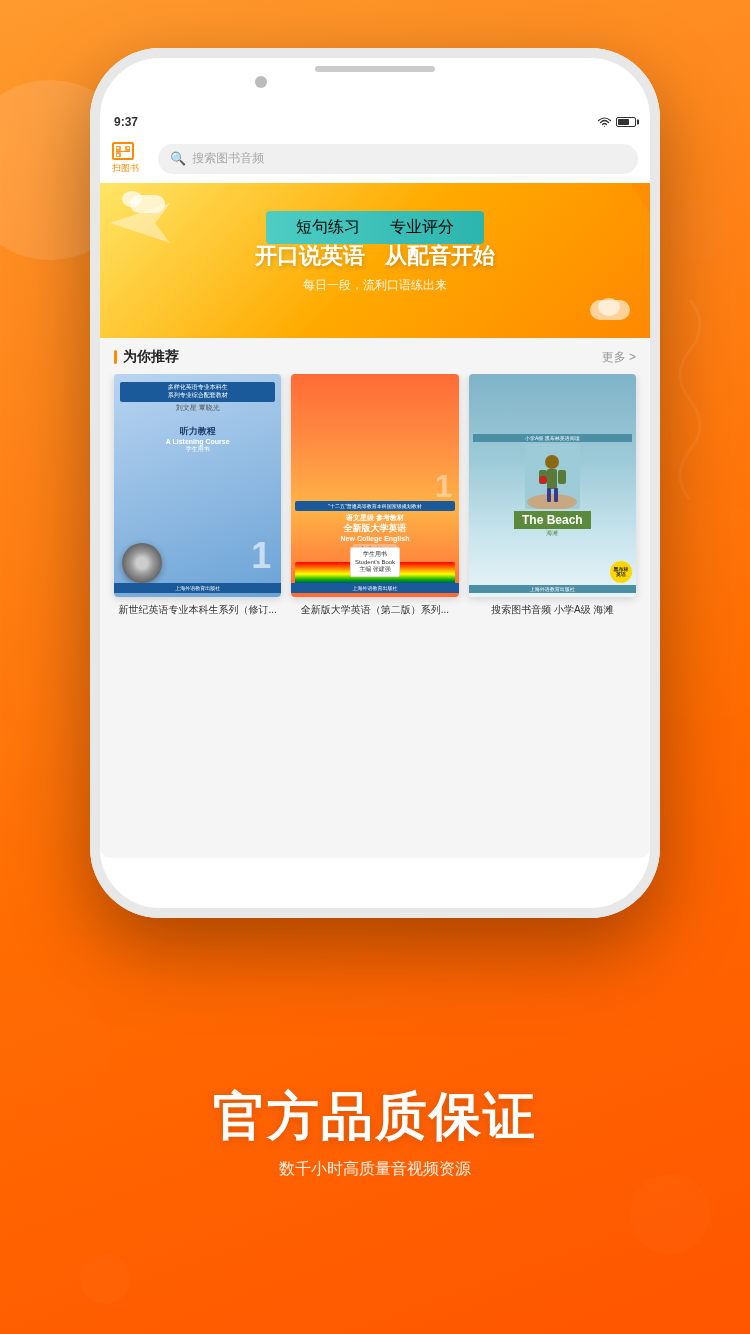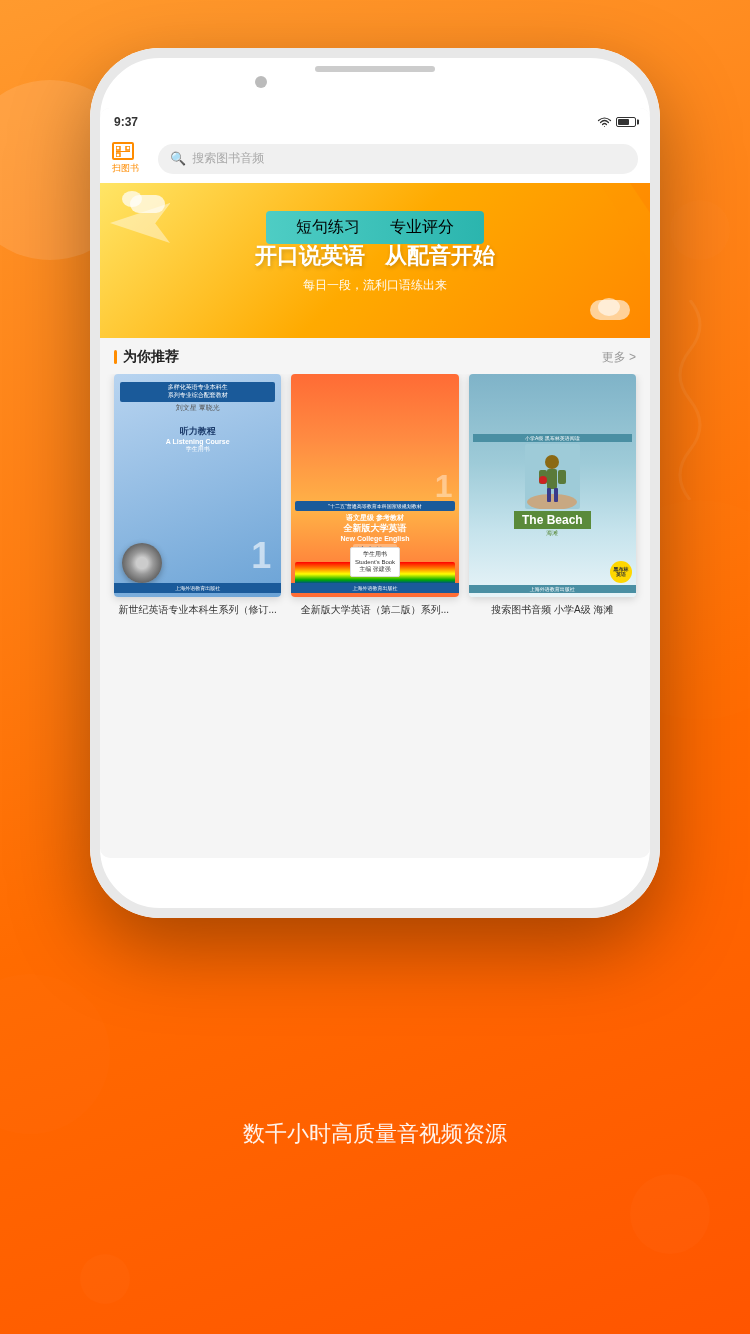--- a/index.html
+++ b/index.html
@@ -543,21 +543,21 @@
     .promo-main {
       font-size: 52px;
       font-weight: 900;
       color: #fff;
       text-align: center;
       line-height: 1.1;
       letter-spacing: 2px;
       text-shadow: 0 2px 8px rgba(0,0,0,0.15);
     }
     .promo-sub {
-      font-size: 22px;
+      font-size: 16px;
       color: rgba(255,255,255,0.92);
       text-align: center;
       font-weight: 400;
     }
 
     
     .deco1 { top: 80px; left: -40px; width: 180px; height: 180px; }
     .deco2 { top: 500px; right: -60px; width: 220px; height: 220px; opacity: 0.08; }
     .deco3 { bottom: 200px; left: -50px; width: 160px; height: 160px; opacity: 0.1; }
     .deco4 { bottom: 80px; right: 40px; width: 80px; height: 80px; opacity: 0.15; }
@@ -723,14 +723,15 @@
         <div class="book-title">搜索图书音频 小学A级 海滩</div>
       </div>
 
     </div>
 
   </div>
 
 </div>
 
 <div class="promo-section">
+  <div class="promo-main">官方品质保证</div>
   <div class="promo-sub">数千小时高质量音视频资源</div>
 </div>
 
 </body></html>

